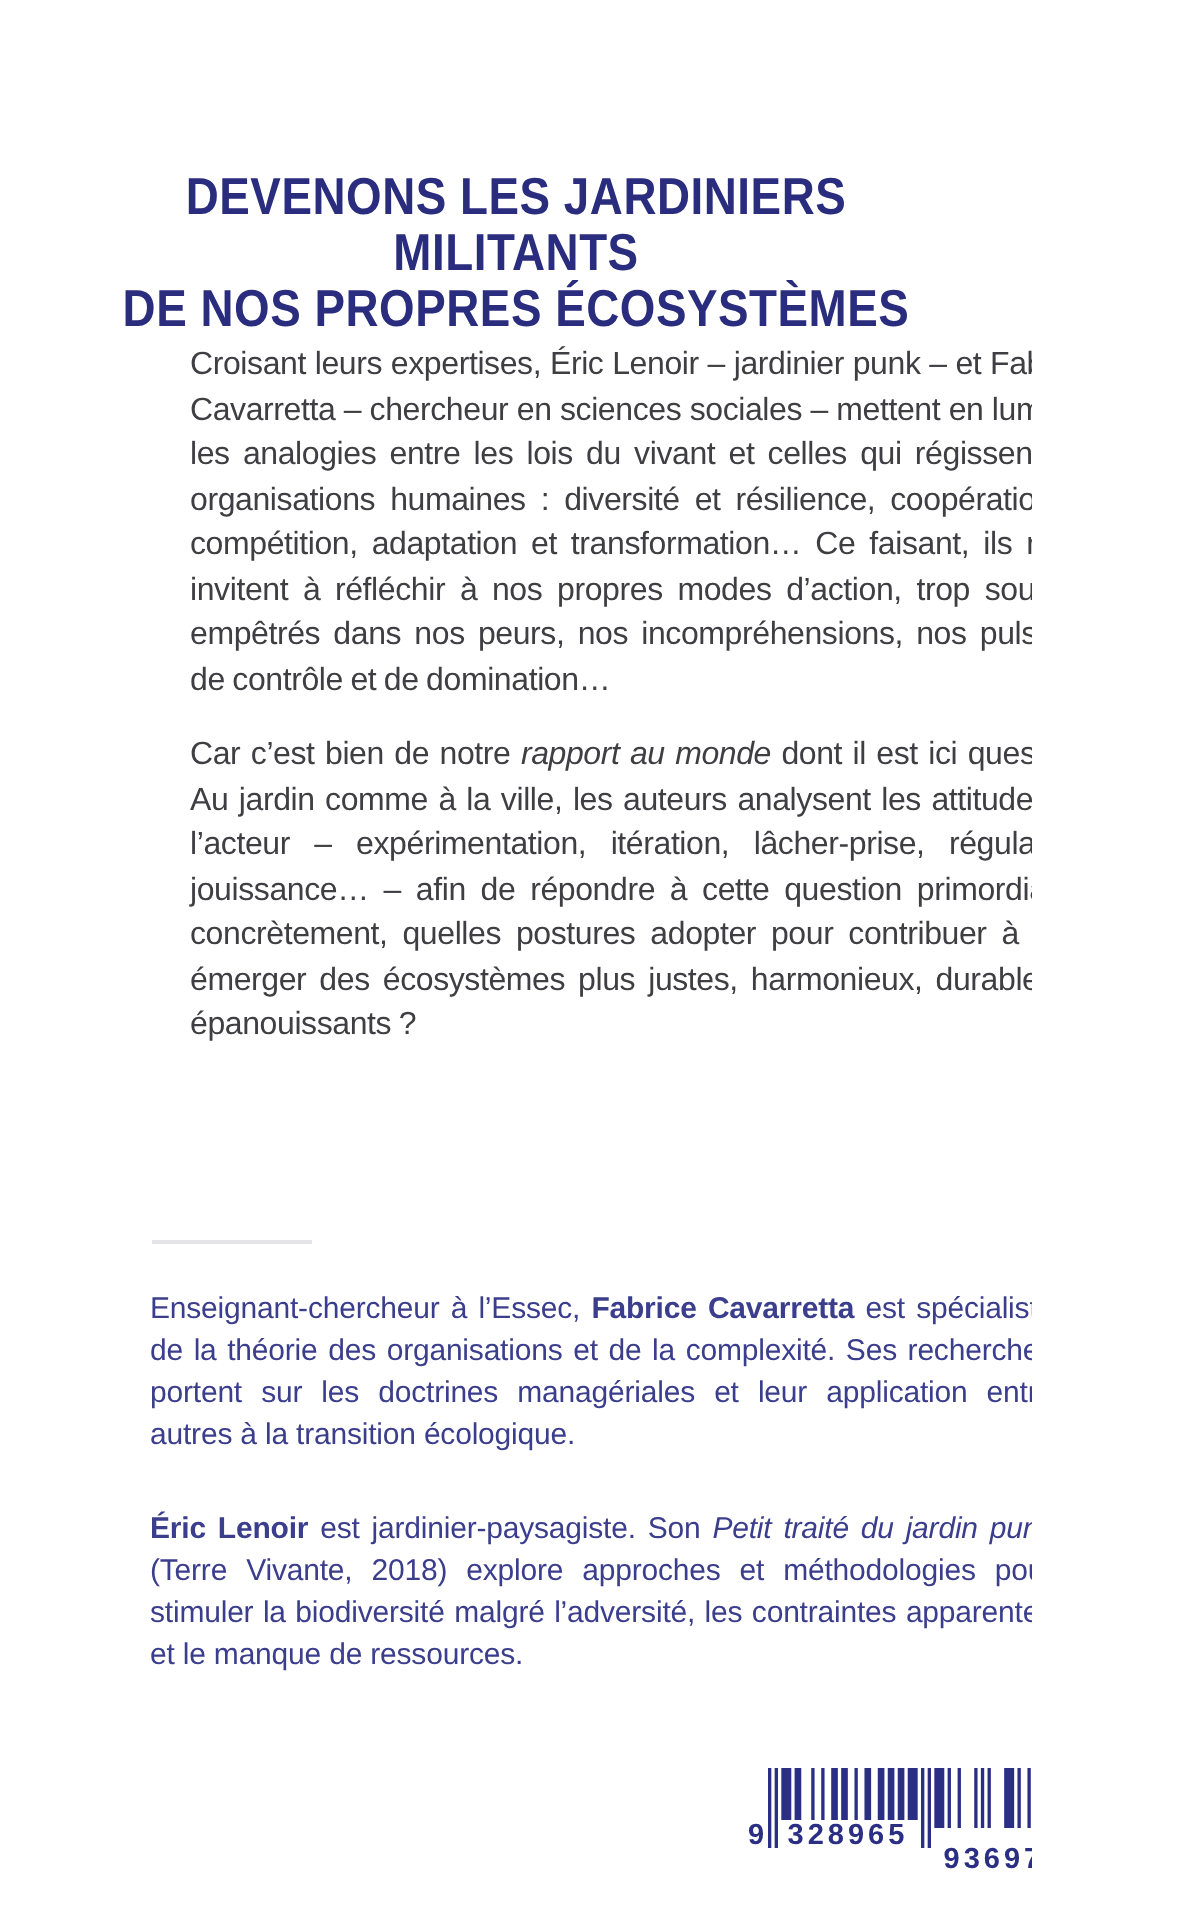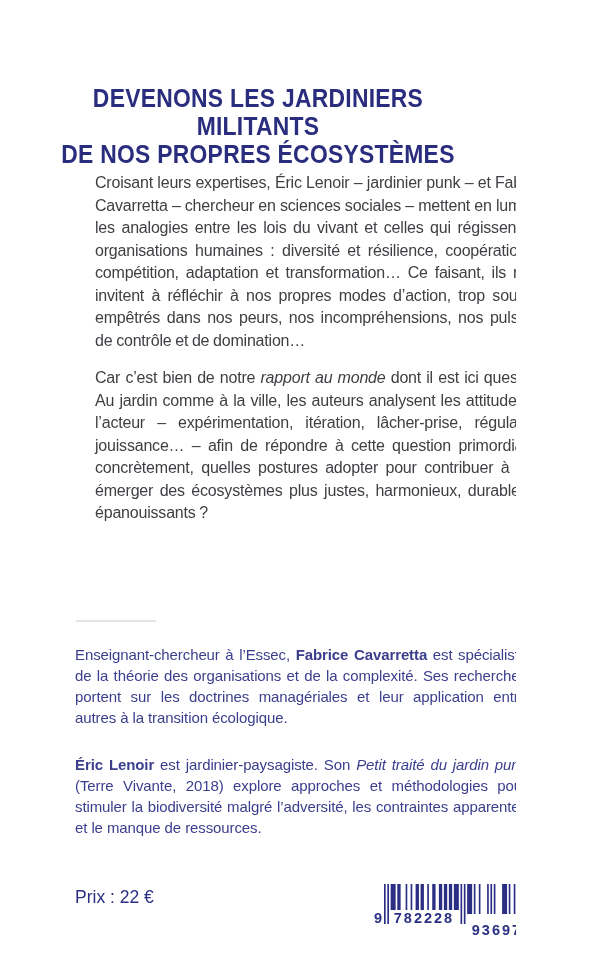--- a/index.html
+++ b/index.html
@@ -104,21 +104,20 @@
   </div>
 
   <div class="divider"></div>
 
   <div class="bios">
     <p><span>Enseignant-chercheur à l’Essec, </span><strong>Fabrice Cavarretta</strong><span> est spécialiste de la théorie des organisations et de la complexité. Ses recherches portent sur les doctrines managériales et leur application entre autres à la transition écologique.</span></p>
     <p><strong>Éric Lenoir</strong><span> est jardinier-paysagiste. Son </span><em>Petit traité du jardin punk</em><span> (Terre Vivante, 2018) explore approches et méthodologies pour stimuler la biodiversité malgré l’adversité, les contraintes apparentes et le manque de ressources.</span></p>
   </div>
 
   <div class="footer">
-    <div class="price">Prix : 22 €</div>
 
     <div class="barcode">
       <svg viewBox="0 0 95 40" preserveAspectRatio="none" xmlns="http://www.w3.org/2000/svg">
           <rect x="0" y="0" width="1" height="40"></rect>
           <rect x="2" y="0" width="1" height="40"></rect>
           <rect x="4" y="0" width="3" height="30"></rect>
           <rect x="8" y="0" width="2" height="30"></rect>
           <rect x="13" y="0" width="1" height="30"></rect>
           <rect x="16" y="0" width="1" height="30"></rect>
           <rect x="19" y="0" width="2" height="30"></rect>
@@ -140,18 +139,18 @@
           <rect x="71" y="0" width="3" height="30"></rect>
           <rect x="75" y="0" width="1" height="30"></rect>
           <rect x="78" y="0" width="1" height="30"></rect>
           <rect x="82" y="0" width="1" height="30"></rect>
           <rect x="85" y="0" width="2" height="30"></rect>
           <rect x="88" y="0" width="2" height="30"></rect>
           <rect x="92" y="0" width="1" height="40"></rect>
           <rect x="94" y="0" width="1" height="40"></rect>
         </svg>
       <span class="bc-digit bc-lead">9</span>
-      <span class="bc-digit bc-left">782228</span>
+      <span class="bc-digit bc-left">328965</span>
       <span class="bc-digit bc-right">936972</span>
     </div>
   </div>
 
 </div>
 
 </body></html>

